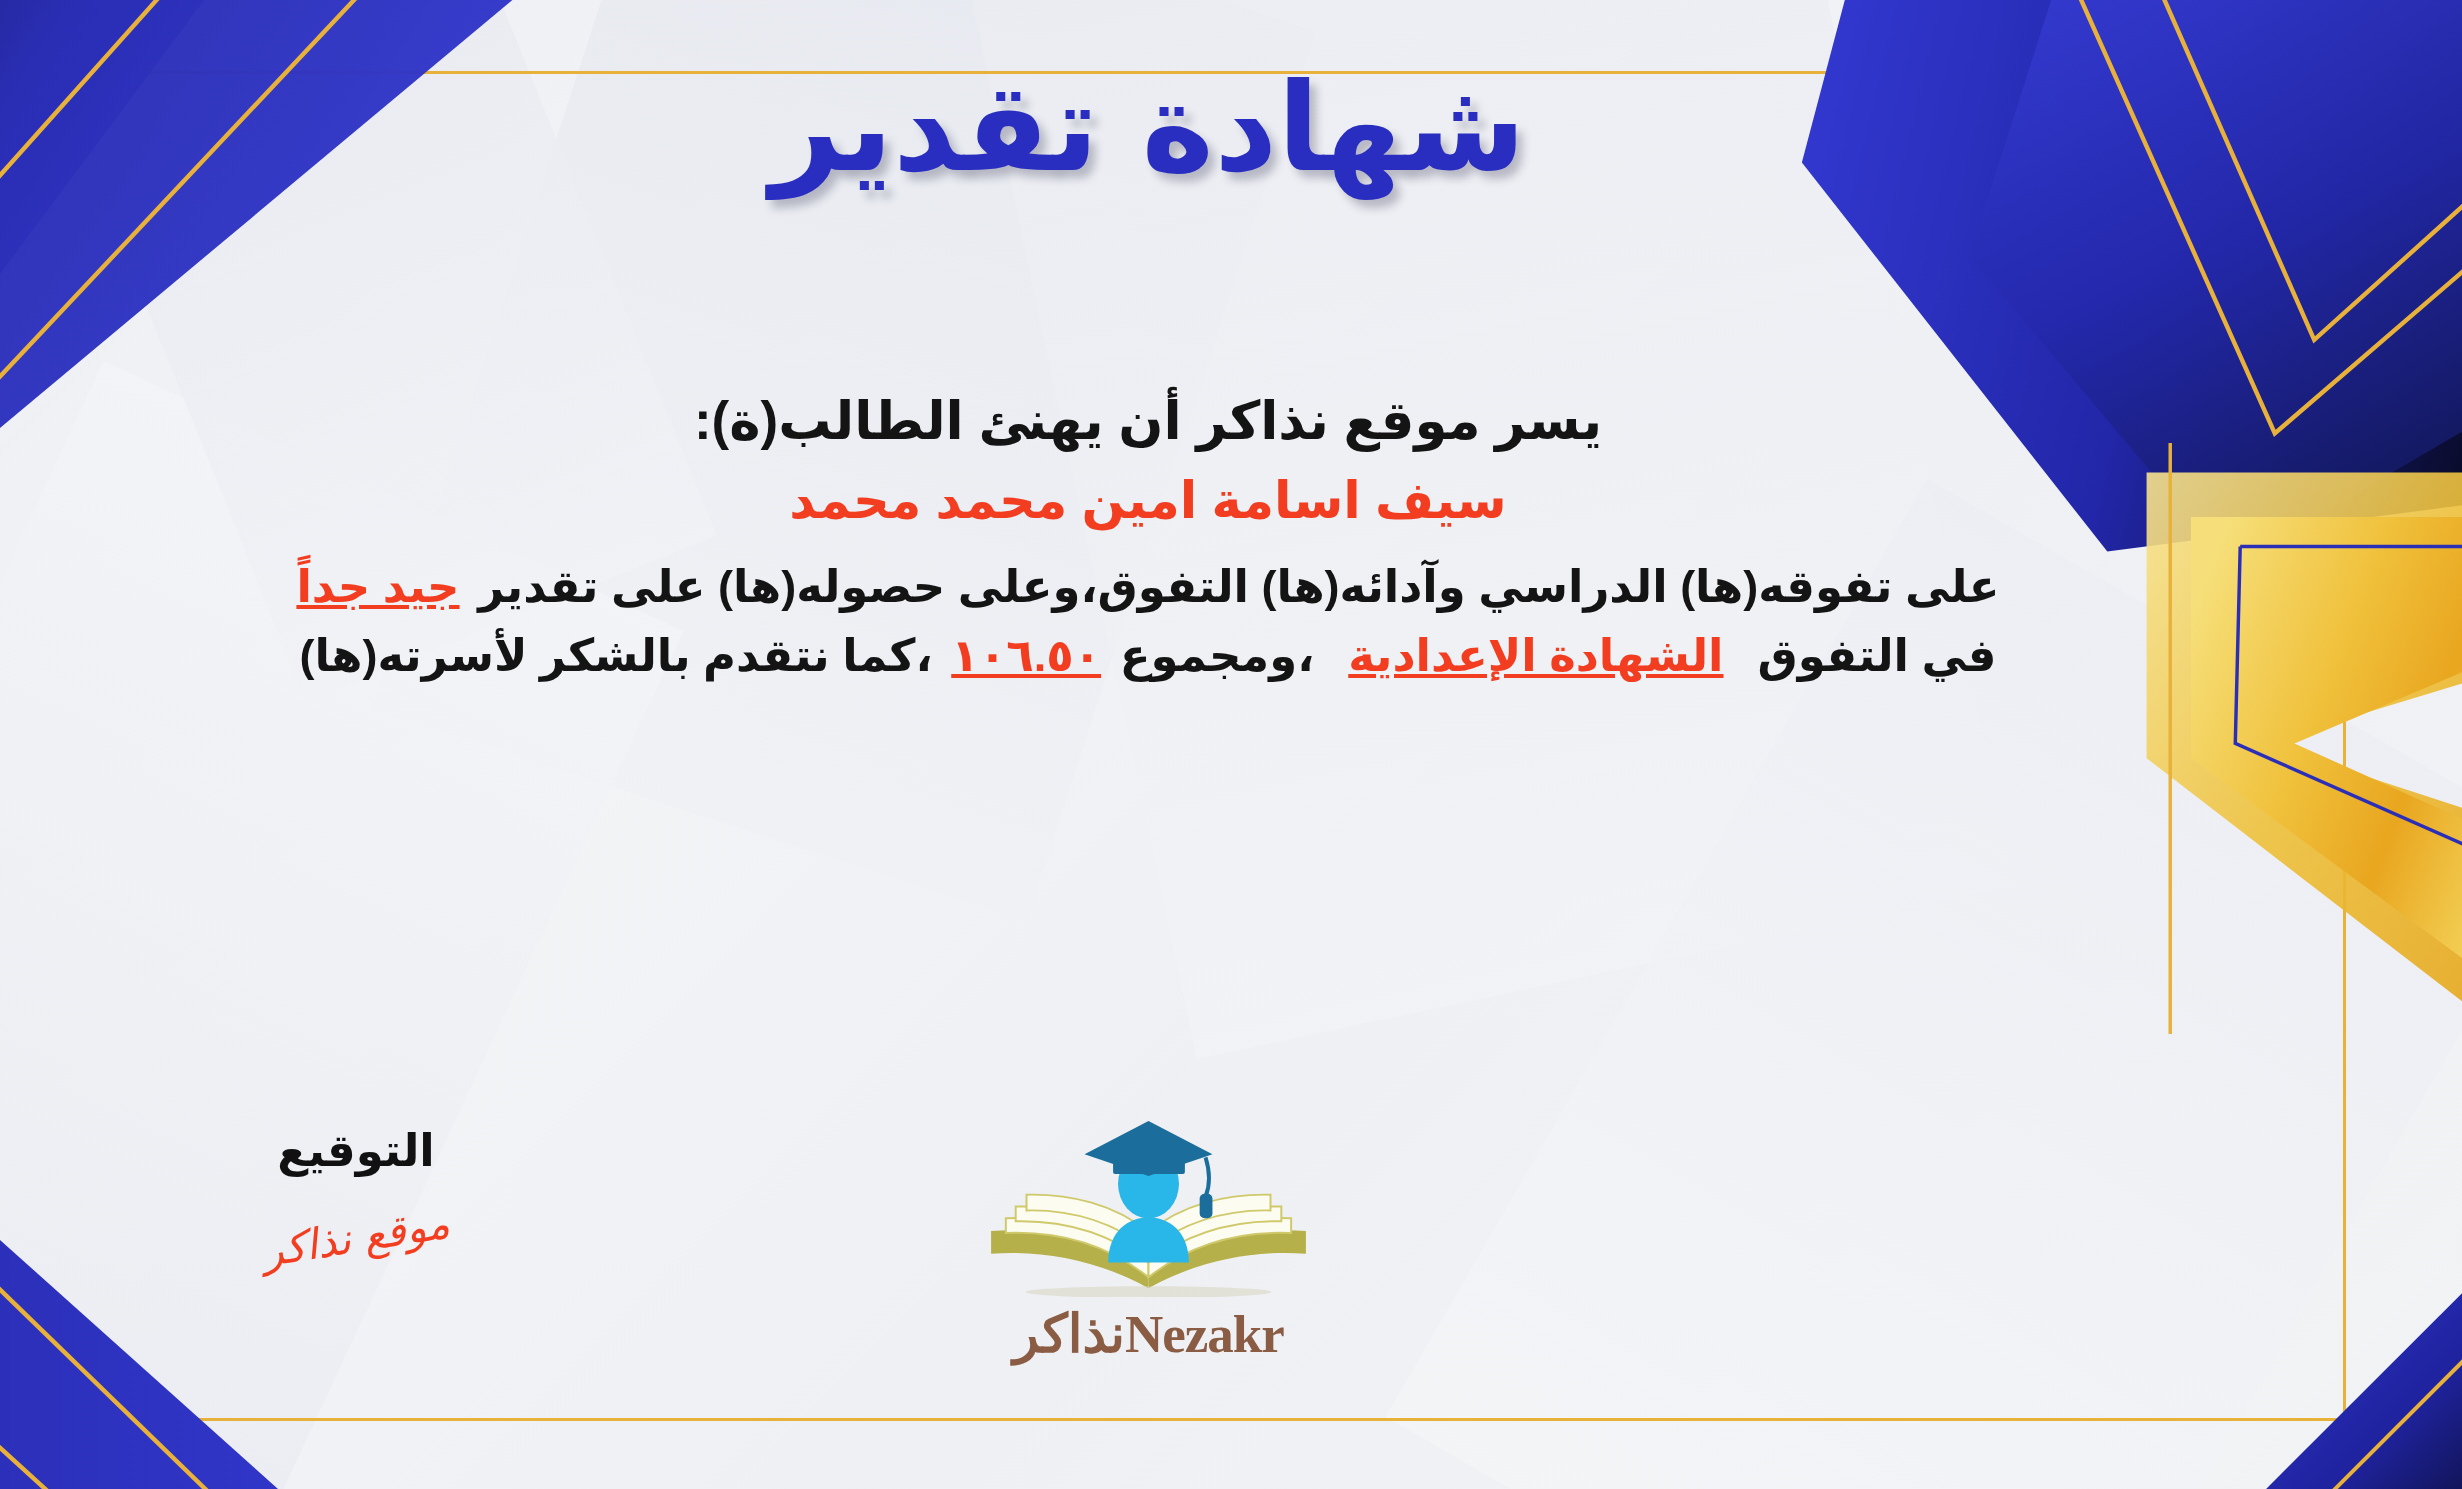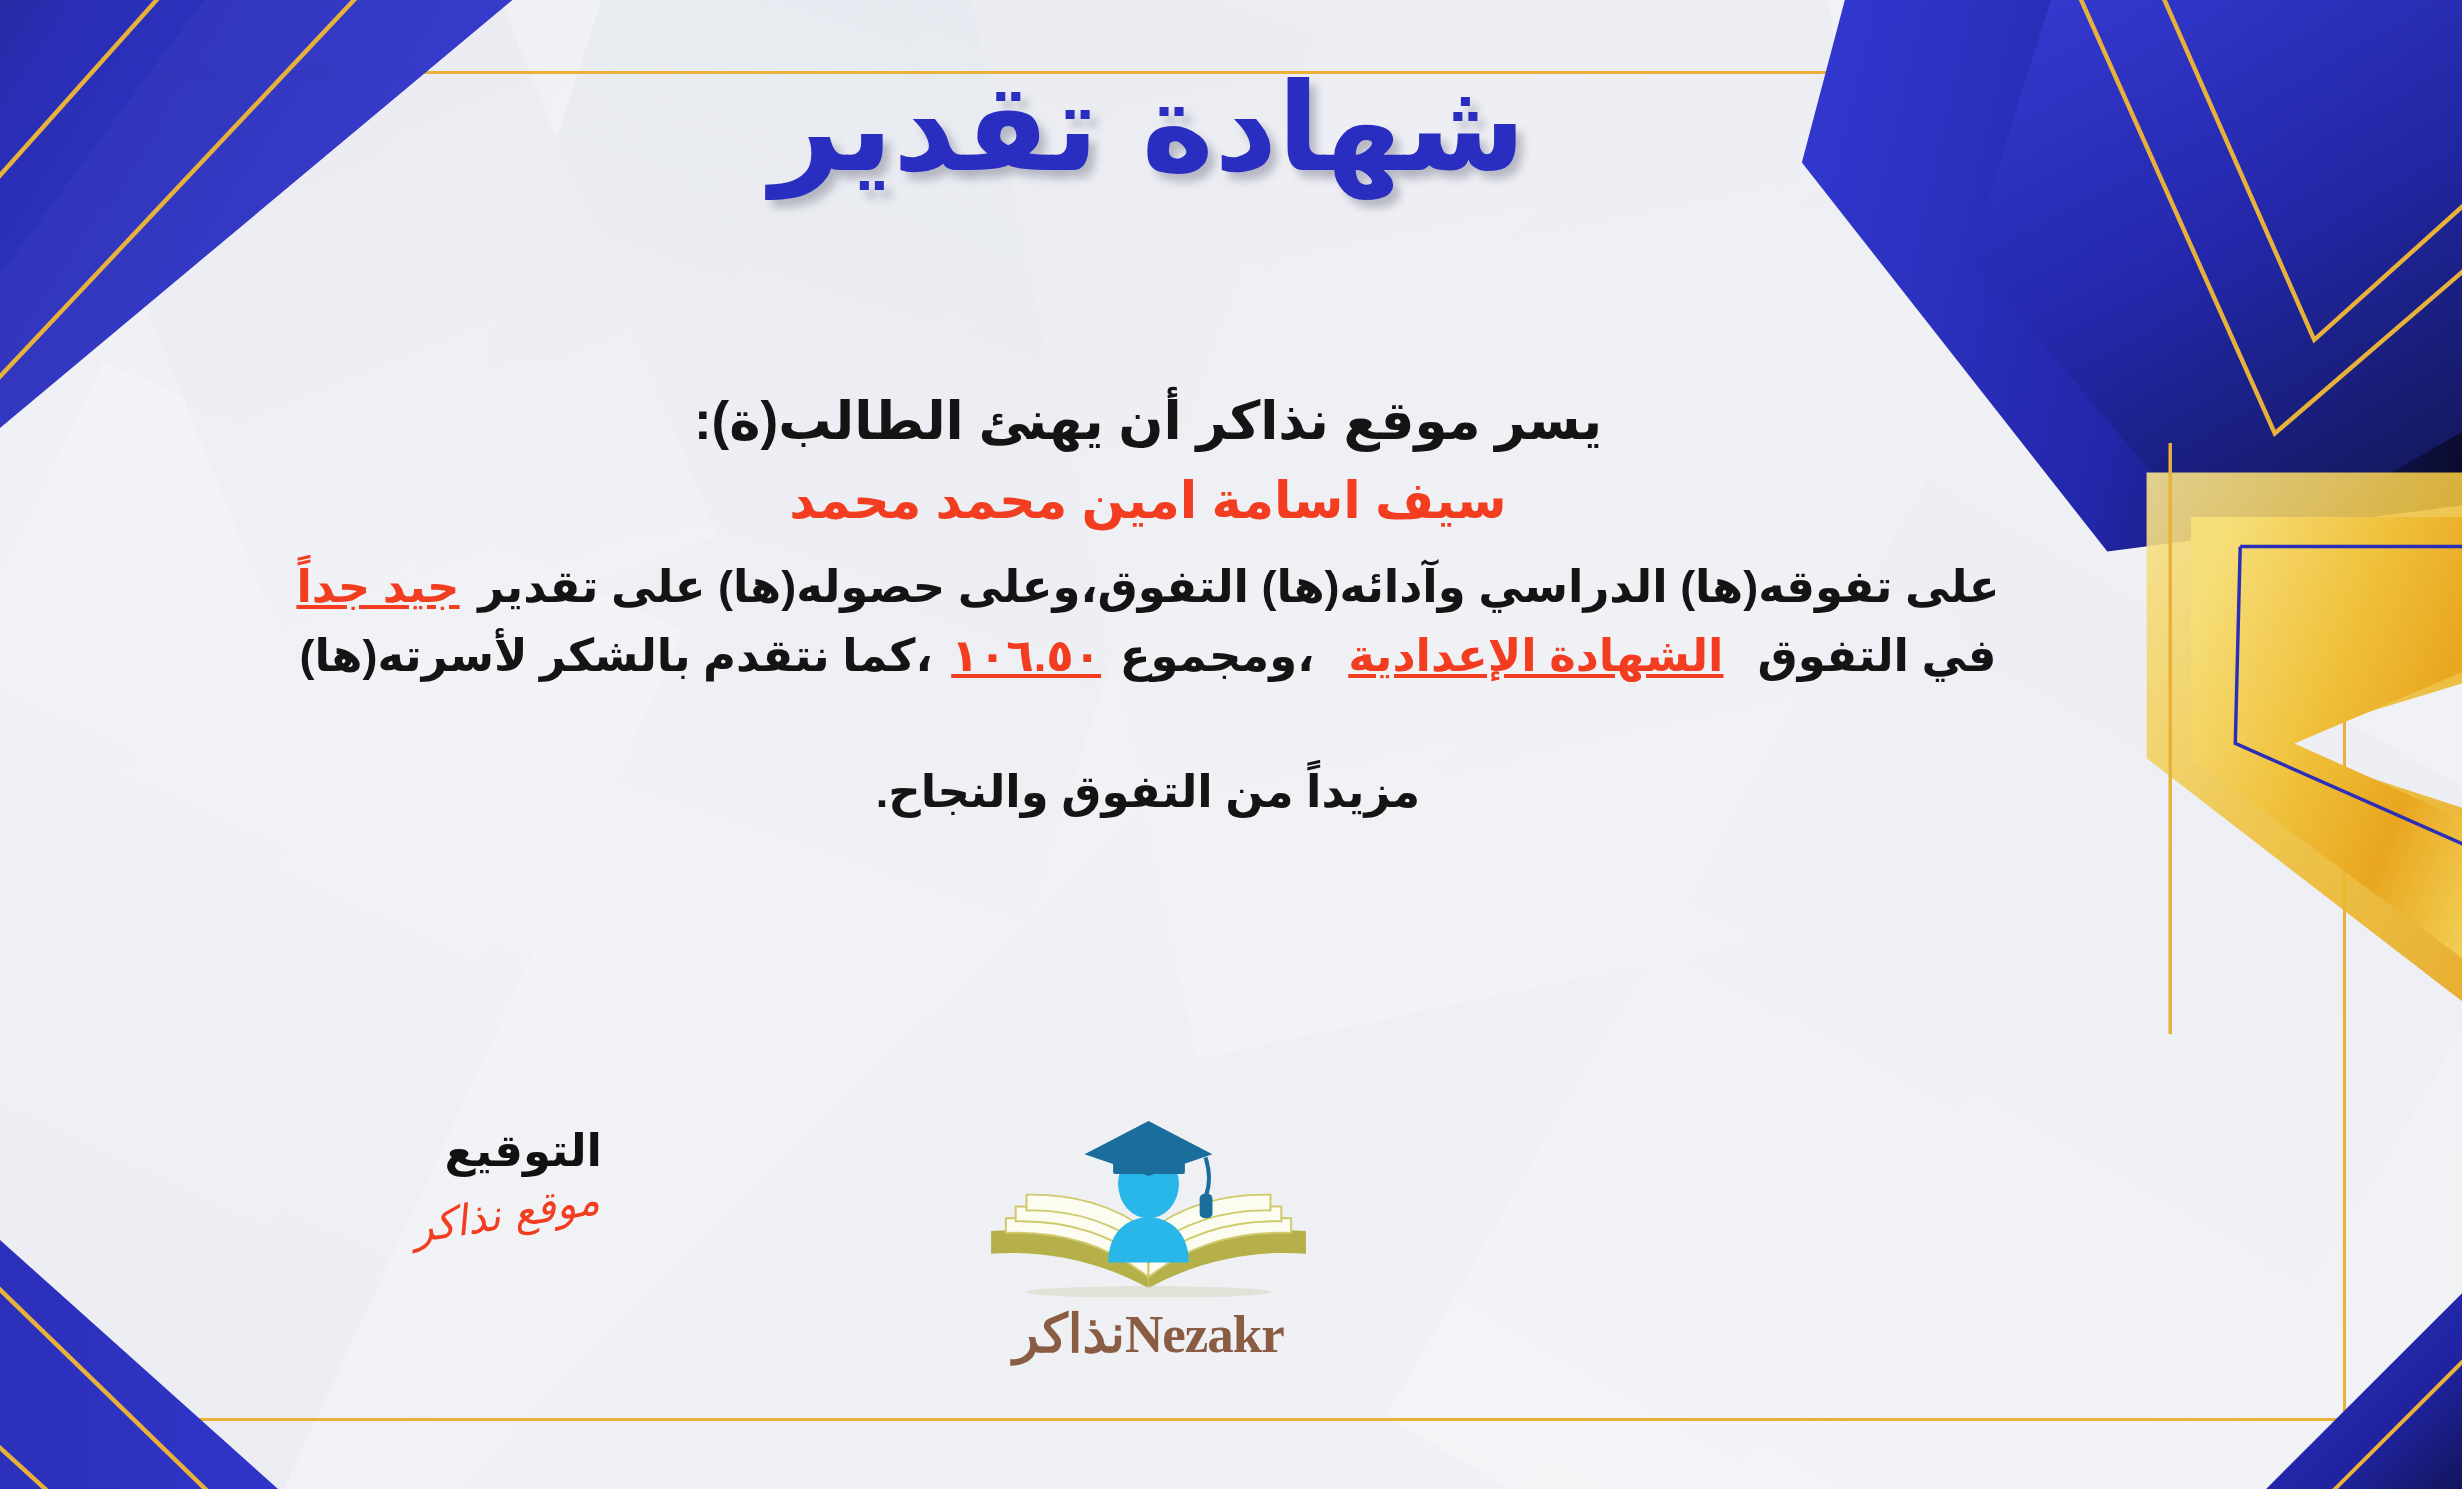--- a/index.html
+++ b/index.html
@@ -131,20 +131,21 @@
   .para .hl { color: #f23d20; text-decoration: underline; }
   .para .gap { display: inline-block; width: 34px; }
   .para .gap-sm { display: inline-block; width: 18.7px; }
 
   
   .signature-block {
     position: absolute;
     left: 276px;
     top: 1128px;
     width: 492px;
+    text-align: center;
     z-index: 6;
   }
   .sig-label {
     font-size: 45px;
     font-weight: 600;
     color: #111111;
     line-height: 1;
   }
   .sig-script {
     margin-top: 44px;
@@ -283,21 +284,20 @@
   <div class="body-block">
 
     <div class="line-intro">يسر موقع نذاكر أن يهنئ الطالب(ة):</div>
 
     <div class="student-name">سيف اسامة امين محمد محمد</div>
 
     <div class="para">
       <span>على تفوقه(ها) الدراسي وآدائه(ها) التفوق،وعلى حصوله(ها) على تقدير</span><span class="gap-sm"></span><span class="hl">جيد جداً</span><br>
       <span>في التفوق</span><span class="gap"></span><span class="hl">الشهادة الإعدادية</span><span class="gap"></span><span>،ومجموع</span><span class="gap-sm"></span><span class="hl">١٠٦.٥٠</span><span class="gap-sm"></span><span>،كما نتقدم بالشكر لأسرته(ها)</span><br>
       <br>
-      <span>مزيداً من التفوق والنجاح.</span>
     </div>
   </div>
 
   <div class="signature-block">
     <div class="sig-label">التوقيع</div>
     <div class="sig-script">موقع نذاكر</div>
   </div>
 
   <div class="logo-block">
     <svg class="logo-mark" viewBox="0 0 880 370">

